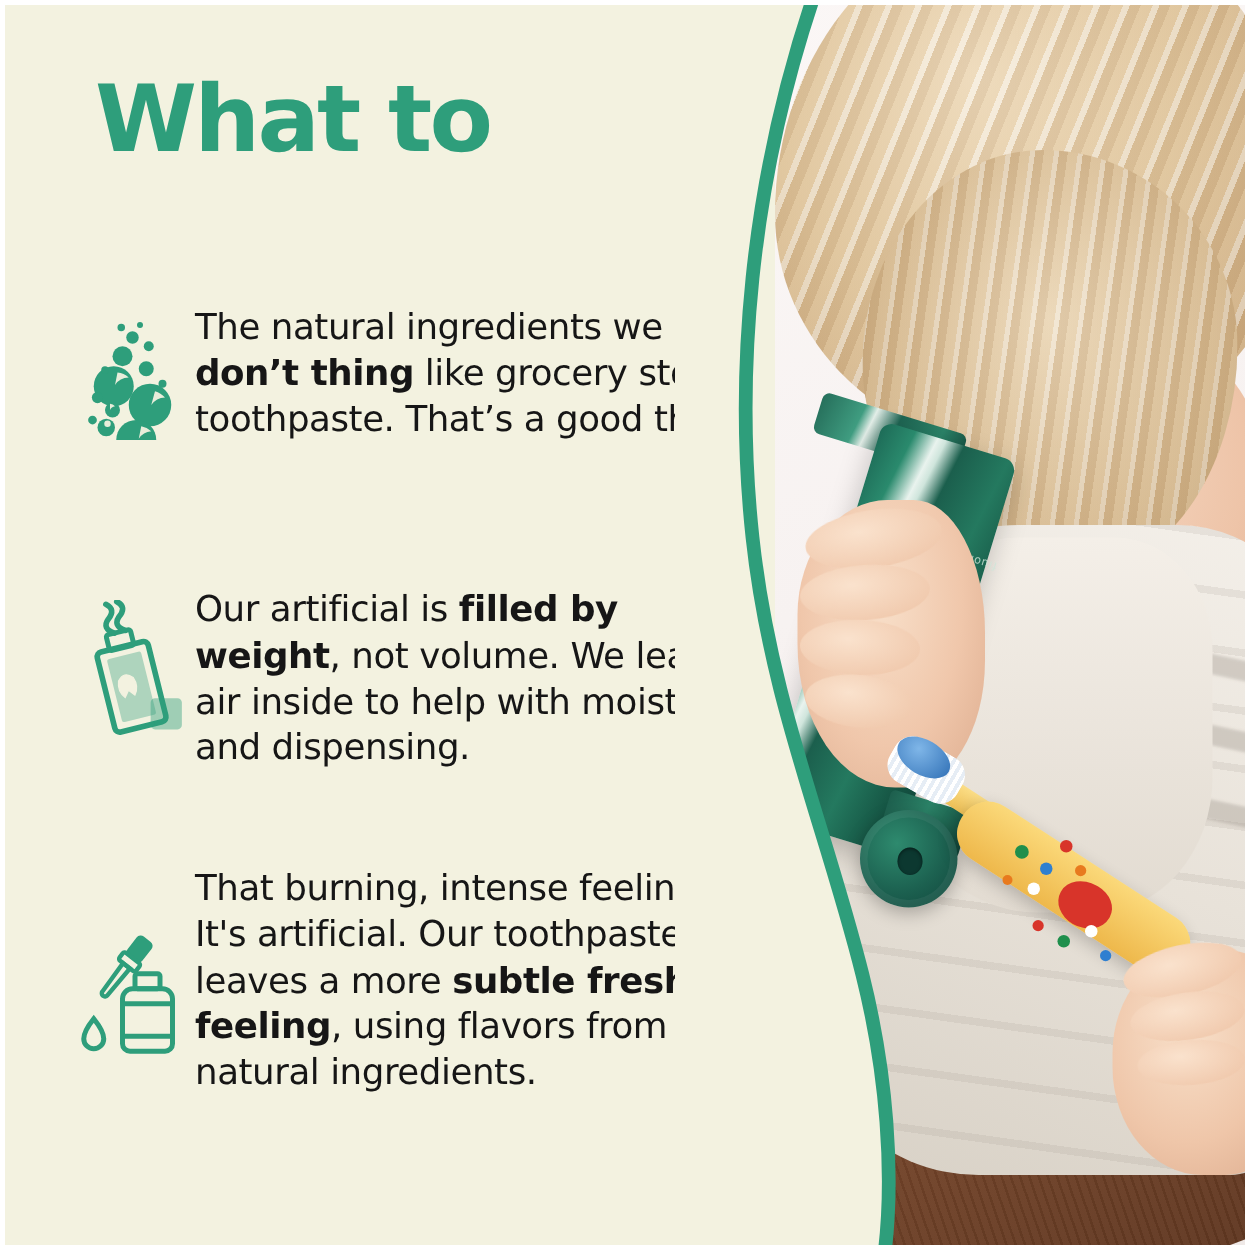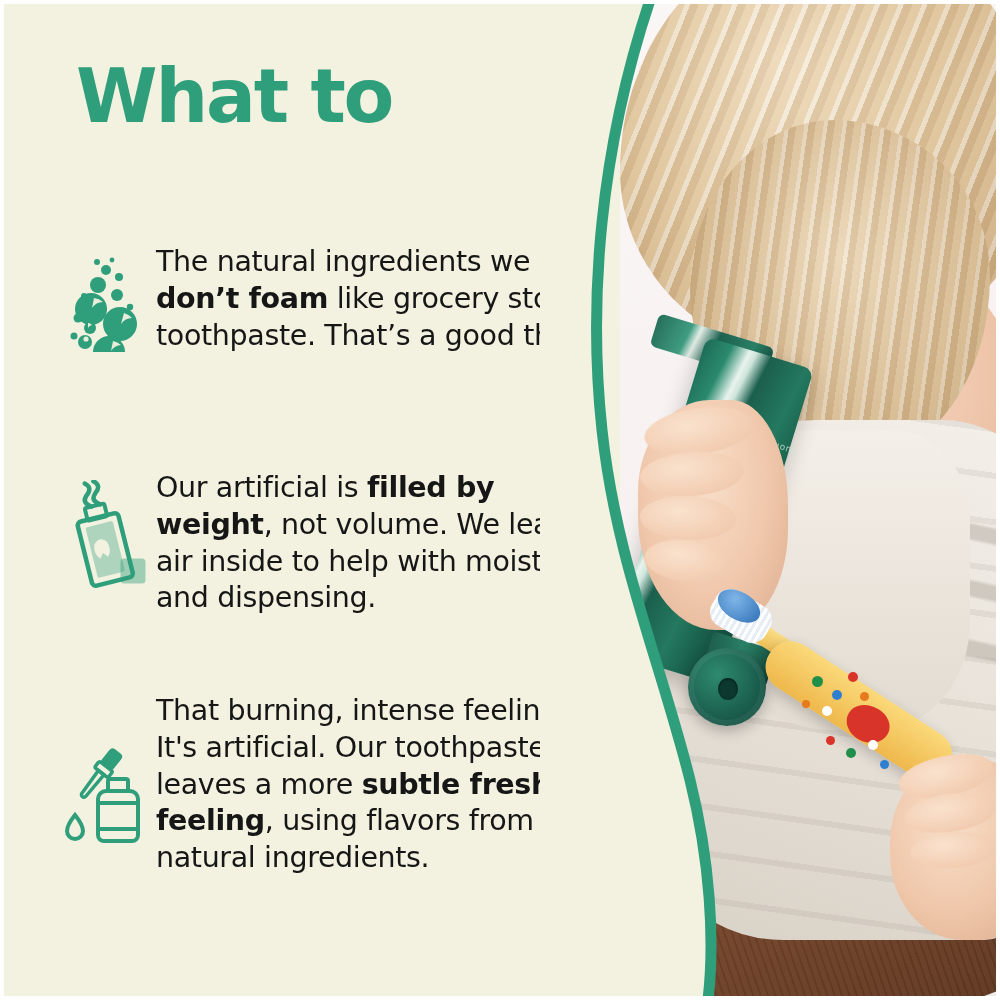--- a/index.html
+++ b/index.html
@@ -391,21 +391,21 @@
           </g>
           <g fill="#f3f2e0" opacity="0.95">
             <path d="M34 46 a16 16 0 0 1 9 4 a13 13 0 0 0 -11 6 z"></path>
             <path d="M64 61 a17 17 0 0 1 8 5 a14 14 0 0 0 -11 6 z"></path>
             <path d="M53 89 a16 16 0 0 1 8 4 a13 13 0 0 0 -10 6 z"></path>
             <path d="M28 71 a6 6 0 0 1 4 2 a5 5 0 0 0 -4 3 z"></path>
             <circle cx="26" cy="87" r="2.6"></circle>
           </g>
         </svg>
       </div>
-      <div class="txt"><span>The natural ingredients we use </span><b>don’t foam</b><span> like grocery store toothpaste. That’s a good thing.</span></div>
+      <div class="txt"><span>The natural ingredients we use </span><b>don’t thing</b><span> like grocery store toothpaste. That’s a good thing.</span></div>
     </div>
 
     <div class="block" id="block2">
       <div class="icon">
         <svg viewBox="0 0 92 110" width="92" height="110">
           <g transform="rotate(-14 46 60)">
             <rect x="22" y="36" width="42" height="66" rx="4" fill="none" stroke="#2e9e7b" stroke-width="4.5"></rect>
             <rect x="29" y="43" width="28" height="52" rx="2" fill="#2e9e7b" opacity="0.35"></rect>
             <path d="M34 62 q6 -7 12 0 q3 8 -2 14 l-4 -5 l-4 5 q-5 -6 -2 -14 z" fill="#f3f2e0" stroke="#f3f2e0" stroke-width="1"></path>
             <rect x="33" y="24" width="20" height="13" rx="2" fill="none" stroke="#2e9e7b" stroke-width="4"></rect>

